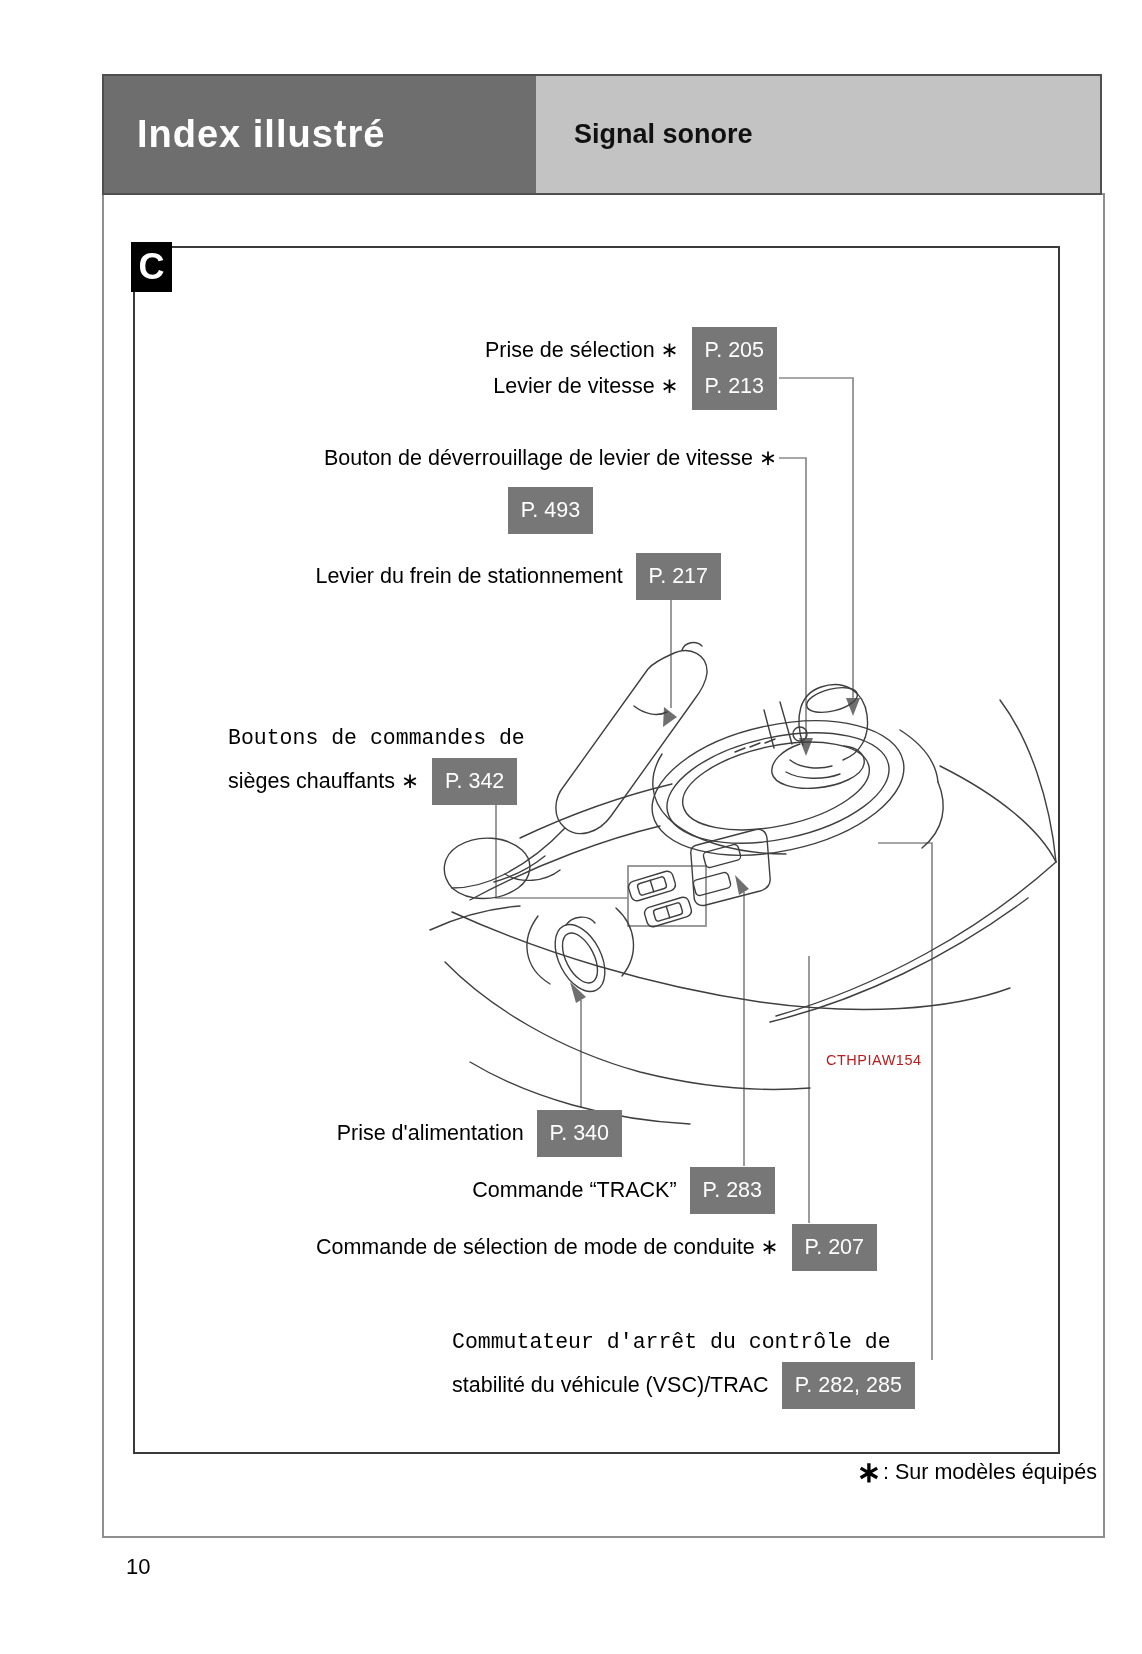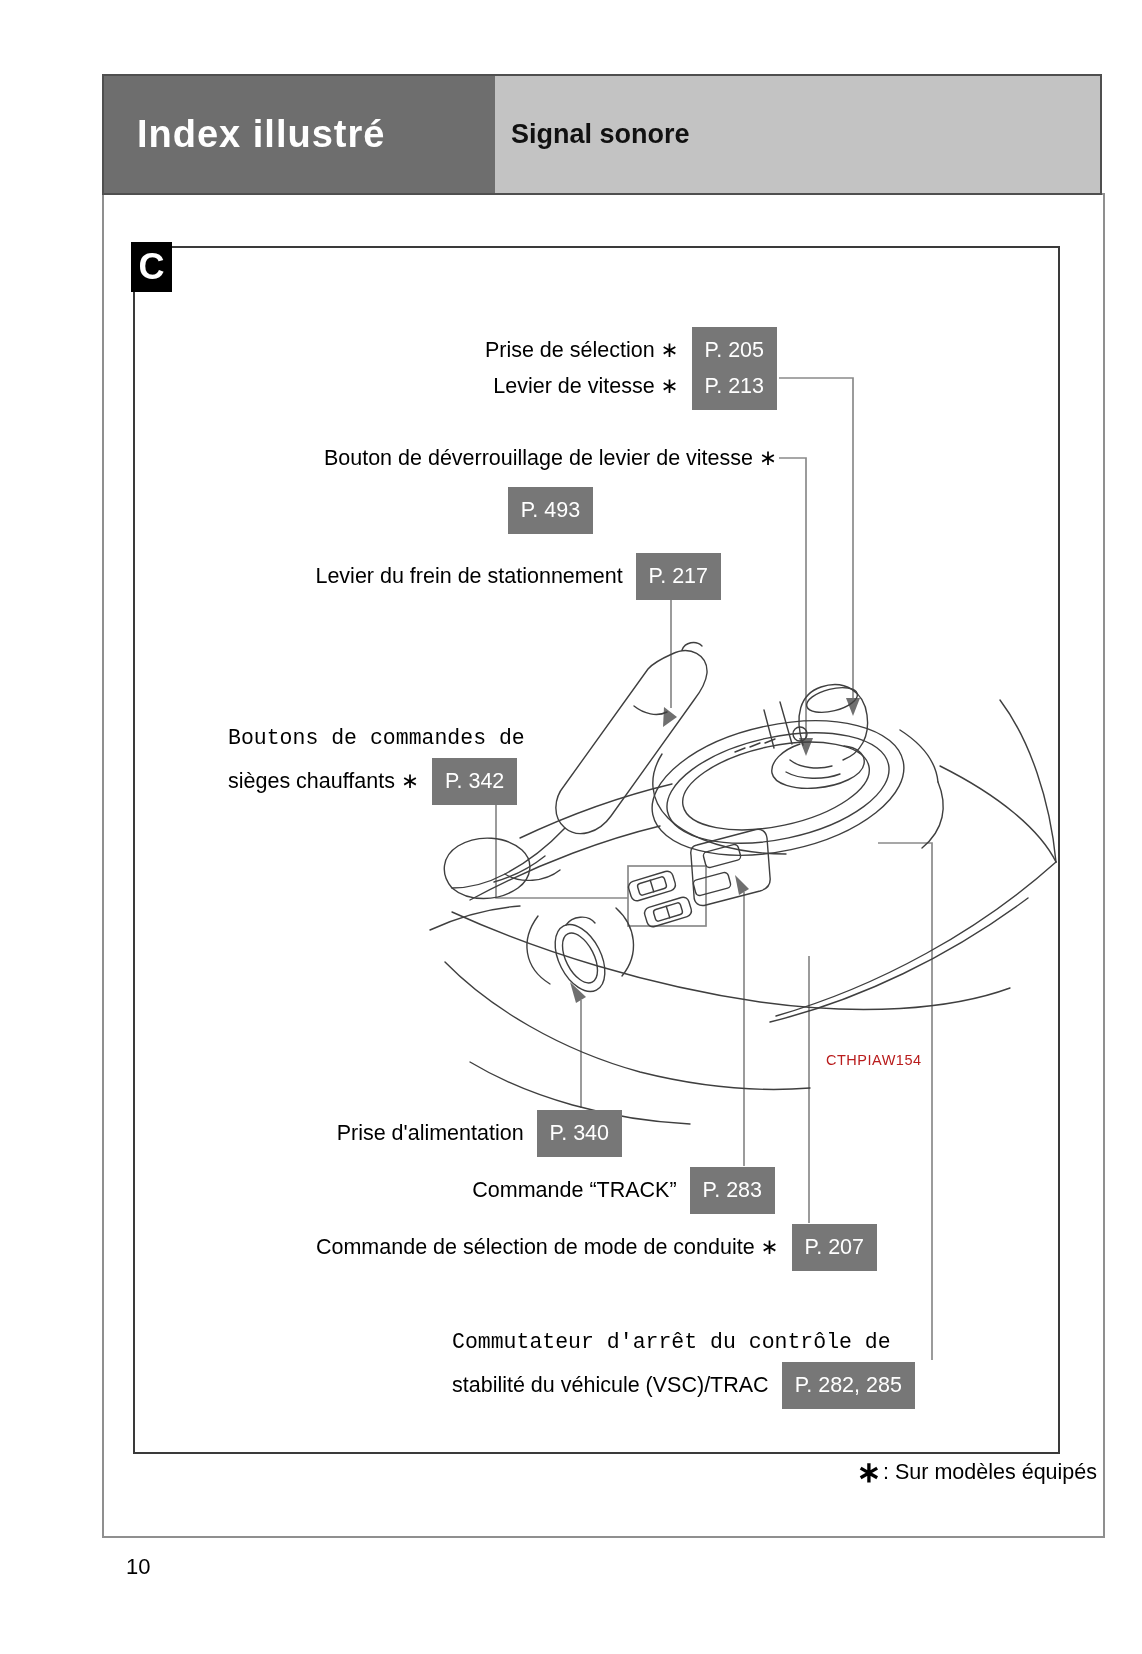--- a/index.html
+++ b/index.html
@@ -10,30 +10,30 @@
     font-family:"Liberation Sans", sans-serif;
     overflow:hidden;
   }
   
   .header{
     position:absolute;left:102px;top:74px;width:1000px;height:121px;
     background:#c3c3c3;border:2px solid #4f4f4f;box-sizing:border-box;
     display:flex;z-index:5;
   }
   .header-left{
-    width:391px;height:100%;background:#6e6e6e;
+    width:432px;height:100%;background:#6e6e6e;
     display:flex;align-items:center;
   }
   .header-left span{
     color:#ffffff;font-size:38px;font-weight:bold;letter-spacing:1px;
     padding-left:33px;white-space:nowrap;
   }
   .header-right{flex:1;display:flex;align-items:center;}
   .header-right span{
-    color:#111;font-size:27px;font-weight:bold;padding-left:16px;white-space:nowrap;
+    color:#111;font-size:27px;font-weight:bold;padding-left:38px;white-space:nowrap;
   }
   
   .page-frame{
     position:absolute;left:102px;top:193px;width:1003px;height:1345px;
     border:2px solid #8f8f8f;box-sizing:border-box;
   }
   .figure-frame{
     position:absolute;left:133px;top:246px;width:927px;height:1208px;
     border:2px solid #3a3a3a;box-sizing:border-box;background:#fff;
   }

